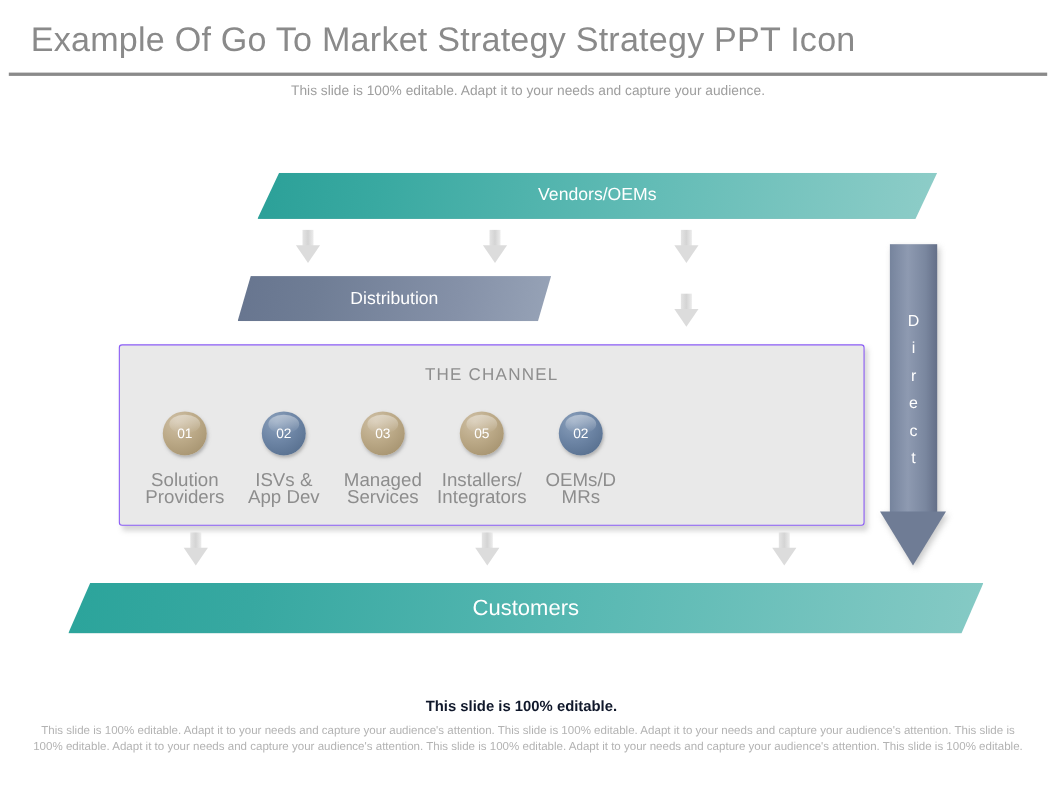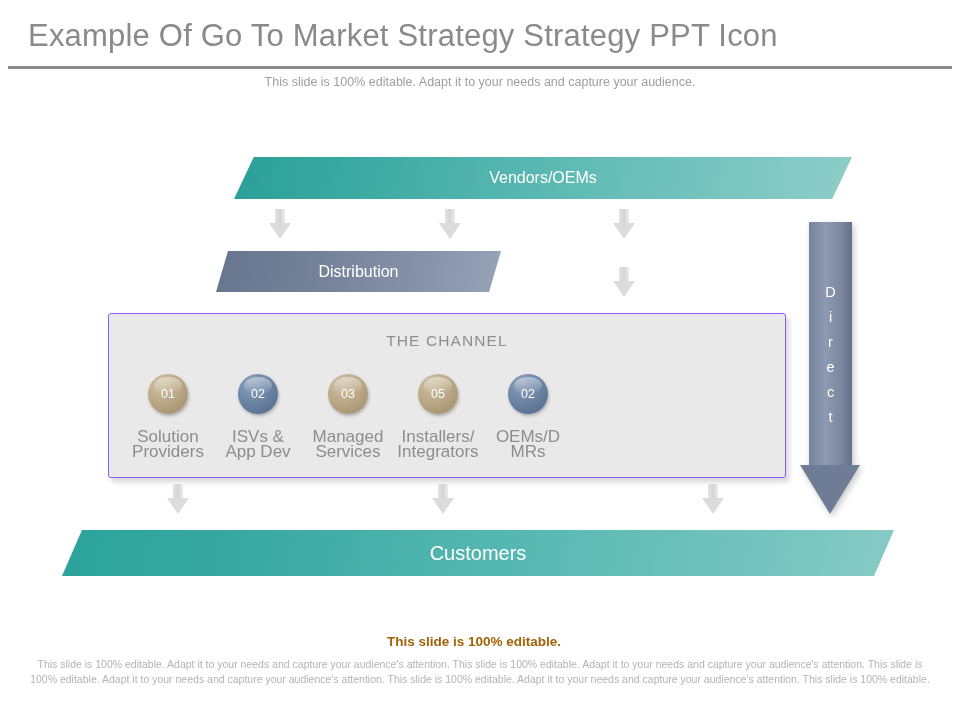--- a/index.html
+++ b/index.html
@@ -228,21 +228,21 @@
 
   
   .footer-strong {
     position: absolute;
     left: 0;
     top: 634px;
     width: 948px;
     text-align: center;
     font-size: 13.5px;
     font-weight: bold;
-    color: #a16207;
+    color: #0f172a;
   }
   .footer-body {
     position: absolute;
     left: 30px;
     top: 657px;
     width: 900px;
     text-align: center;
     font-size: 10.5px;
     line-height: 15px;
     color: #b3b3b3;

